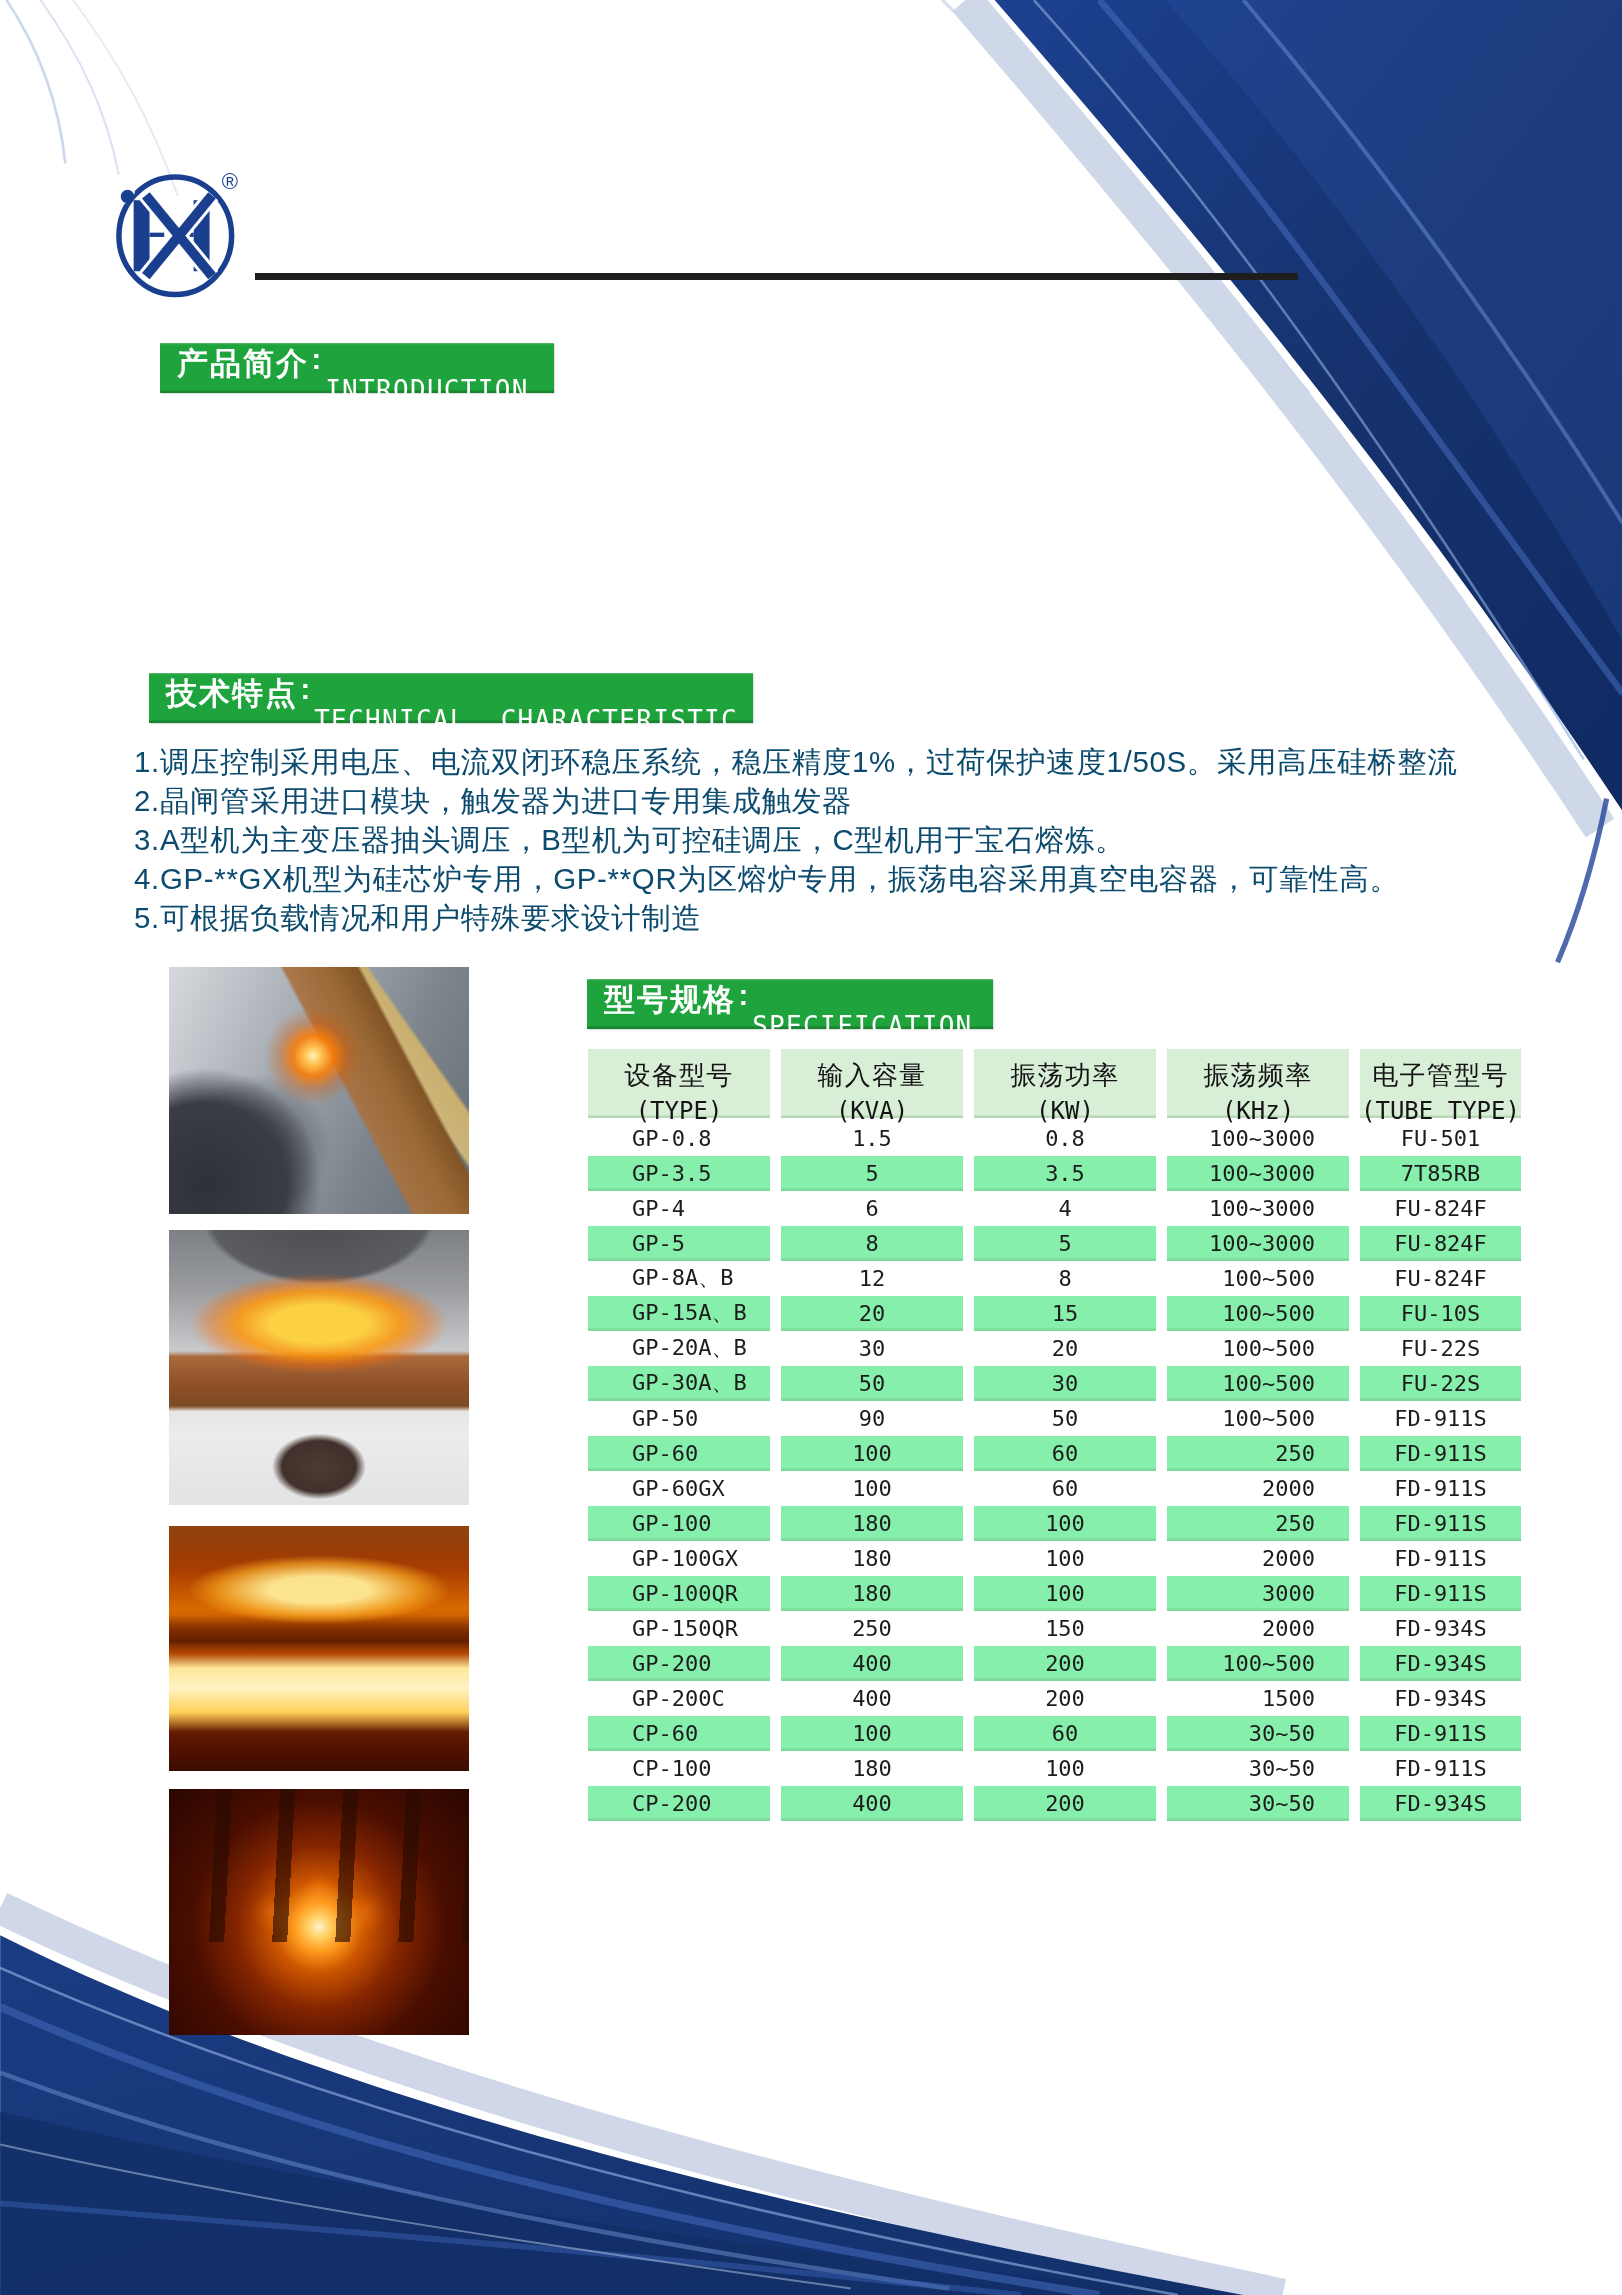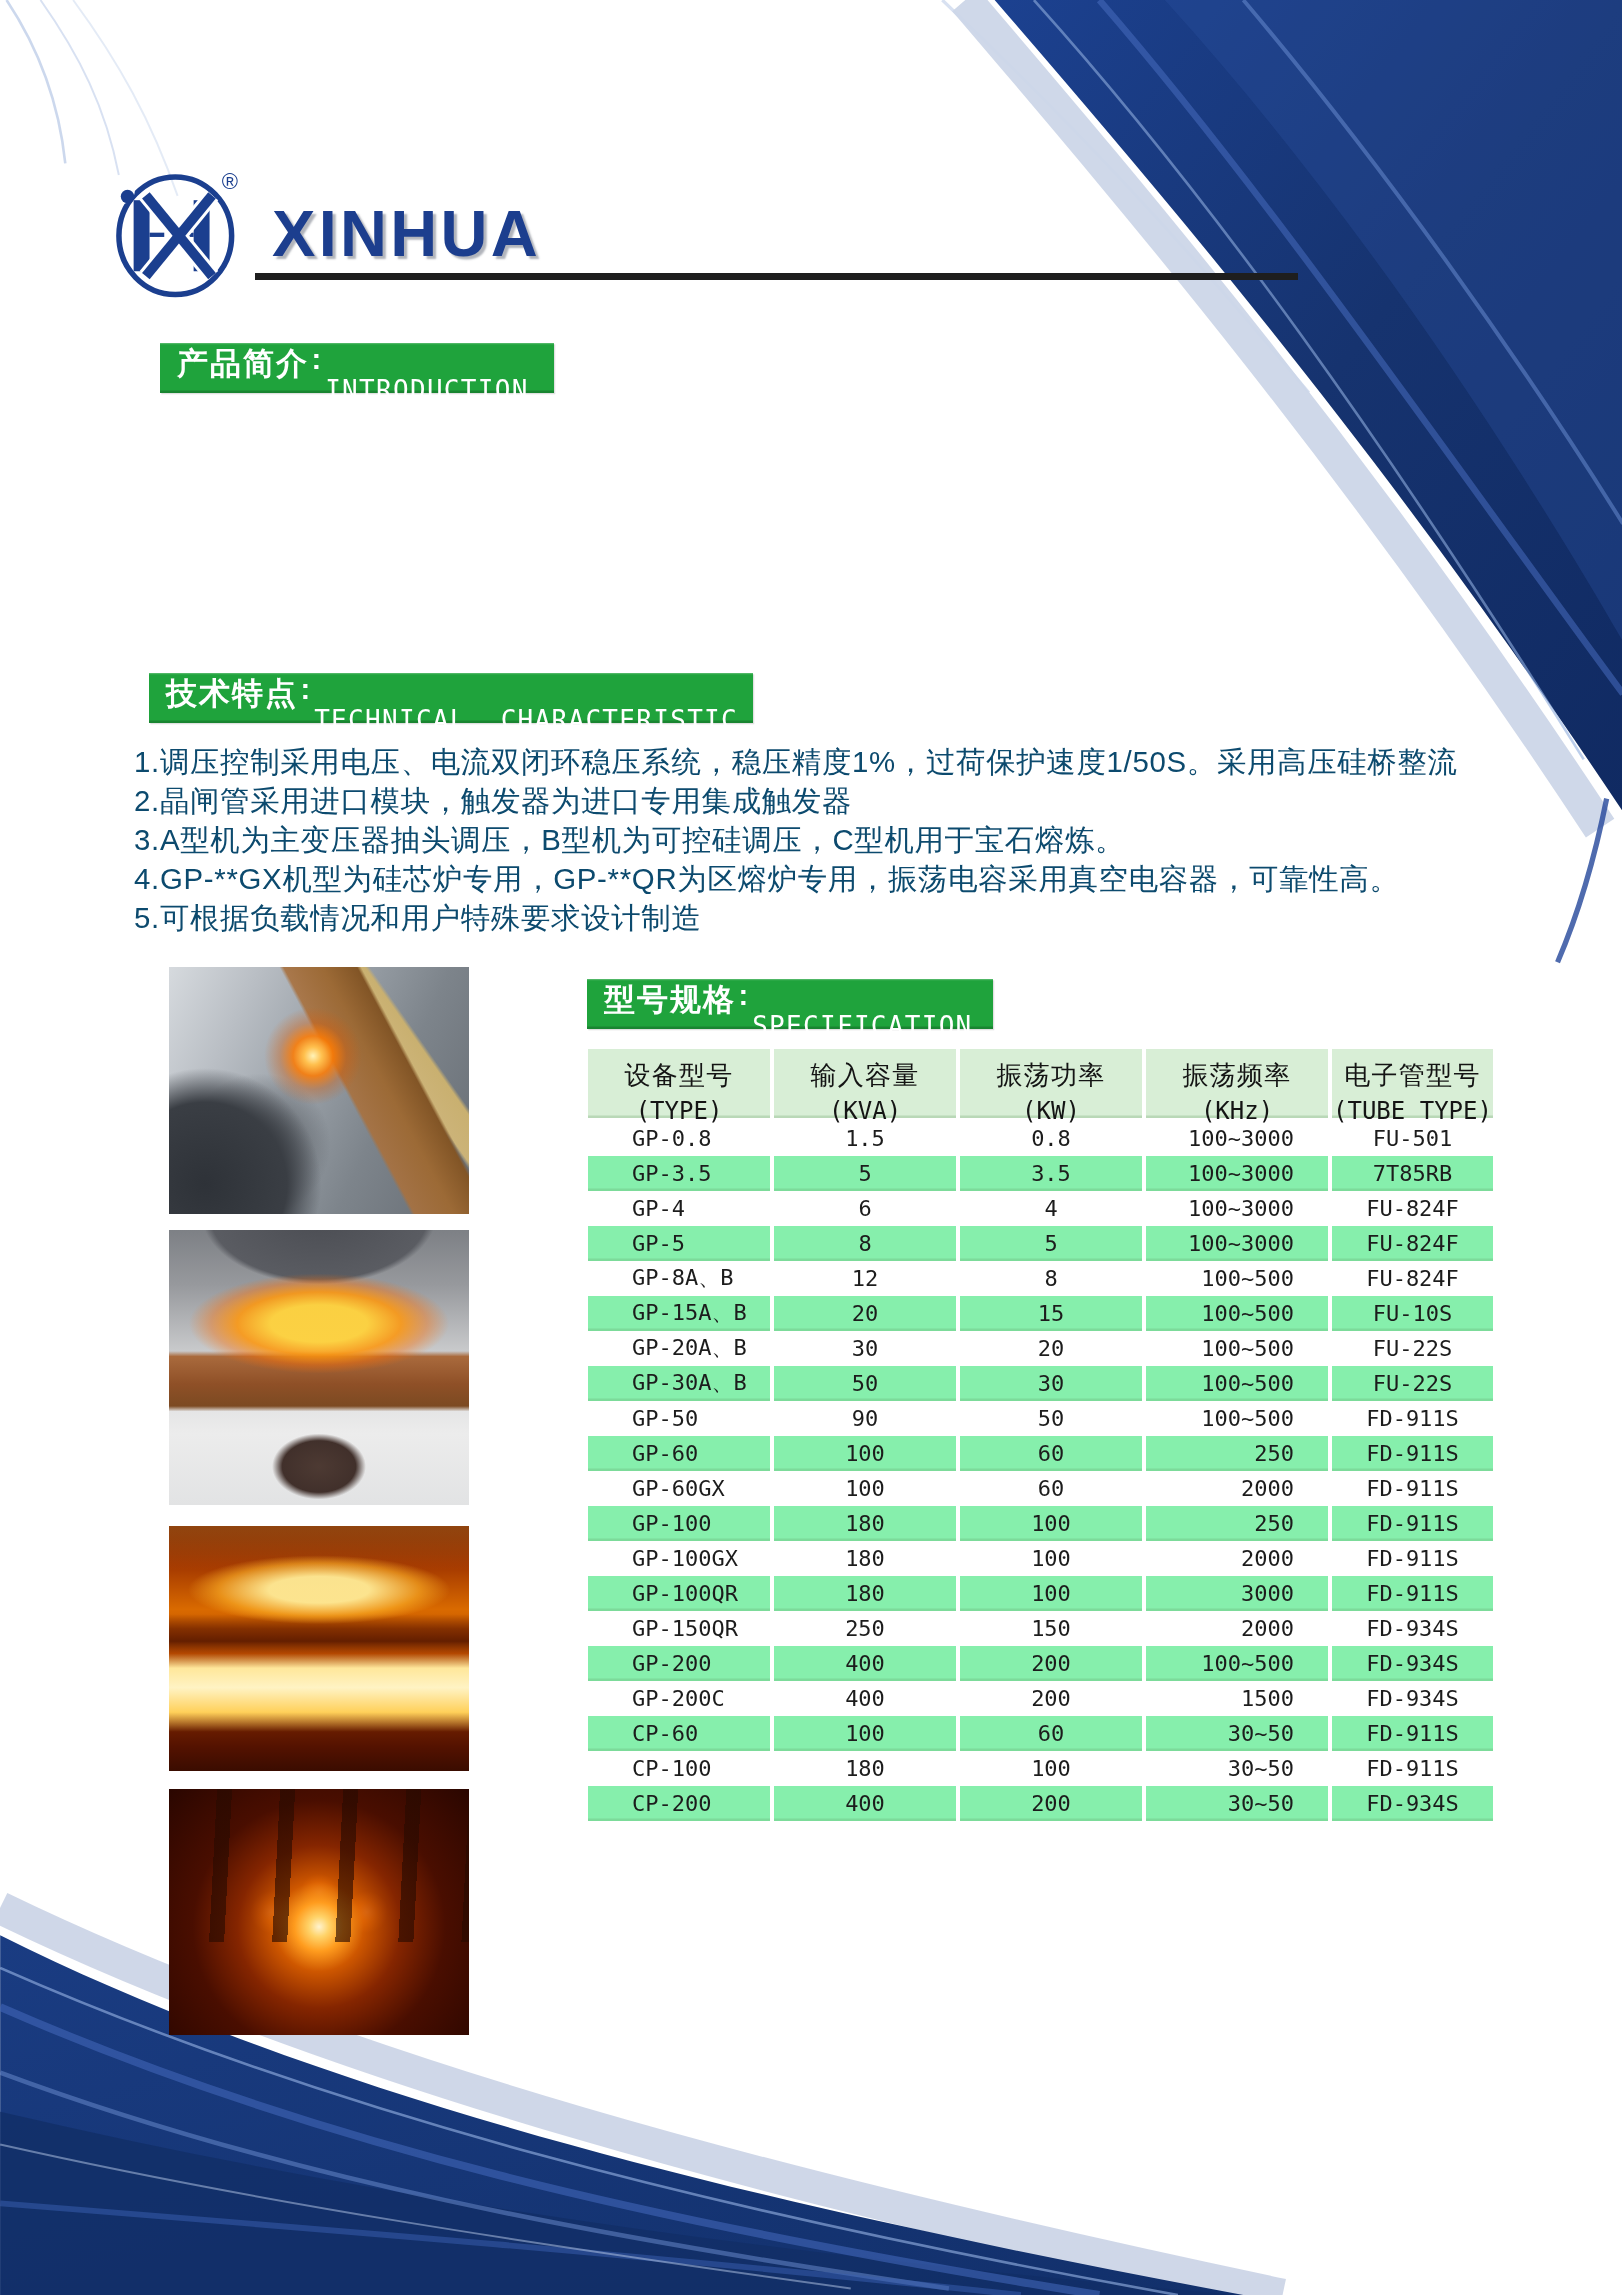--- a/index.html
+++ b/index.html
@@ -71,21 +71,21 @@
       radial-gradient(circle at 34% 50%, rgba(255,240,190,.9) 0%, rgba(255,170,40,.7) 4%, transparent 9%),
       radial-gradient(circle at 66% 50%, rgba(255,240,190,.9) 0%, rgba(255,170,40,.7) 4%, transparent 9%),
       radial-gradient(circle at 50% 42%, rgba(255,240,190,.9) 0%, rgba(255,170,40,.7) 4%, transparent 9%),
       #2a0600;}
   .photo-4 .rods{position:absolute;left:0;top:0;width:100%;height:62%;
       background:repeating-linear-gradient(93deg, transparent 0 48px, rgba(40,10,0,.8) 48px 63px);
       opacity:.8;}
 
   
   .spec-table{position:absolute;left:588px;top:1049px;width:910px;}
-  .spec-head,.spec-body{display:grid;grid-template-columns:182px 182px 182px 182px 161px;column-gap:4px;}
+  .spec-head,.spec-body{display:grid;grid-template-columns:182px 182px 182px 182px 161px;column-gap:11px;}
   .spec-head .th{height:69px;background:#d8eed6;text-align:center;box-sizing:border-box;padding-top:9.2px;
                  box-shadow:inset 0 -2.6px 0 rgba(90,150,90,.25);}
   .th-zh{font-size:26px;color:#141414;letter-spacing:1.3px;}
   .th-en{font-size:24px;color:#141414;font-family:"DejaVu Sans Mono",monospace;margin-top:3.9px;}
   .spec-body{margin-top:2.6px;grid-auto-rows:35px;}
   .td{display:flex;align-items:center;justify-content:center;
       font-family:"DejaVu Sans Mono","Liberation Mono",monospace;font-size:22px;color:#1c1c1c;}
   .td.c0{justify-content:flex-start;padding-left:44px;box-sizing:border-box;}
   .td.c3{justify-content:flex-end;padding-right:34px;box-sizing:border-box;}
   .td.alt{background:#86efac;box-shadow:inset 0 -2.6px 0 rgba(90,150,90,.22);}
@@ -143,21 +143,20 @@
     <rect x="50" y="64" width="26" height="116" fill="#1b3f8f"></rect>
     <rect x="148" y="64" width="26" height="116" fill="#1b3f8f"></rect>
     <rect x="76" y="117" width="24" height="7" fill="#1b3f8f"></rect>
     <rect x="124" y="117" width="24" height="7" fill="#1b3f8f"></rect>
     <path d="M70 56 L178 188" stroke="#ffffff" stroke-width="26"></path>
     <path d="M178 56 L70 188" stroke="#ffffff" stroke-width="26"></path>
     <path d="M70 56 L178 188" stroke="#1b3f8f" stroke-width="16"></path>
     <path d="M178 56 L70 188" stroke="#1b3f8f" stroke-width="16"></path>
     <text x="194" y="46" font-size="36" fill="#1b3f8f" font-family="Liberation Sans, sans-serif">®</text>
   </svg>
-  <div class="brand">XINHUA</div>
   <div class="rule"></div>
 
   <div class="banner banner-intro">
     <span class="zh">产品简介</span>
       <span class="colon">:</span>
       <span class="en">INTRODUCTION</span>
   </div>
 
   <div class="banner banner-tech">
     <span class="zh">技术特点</span>

